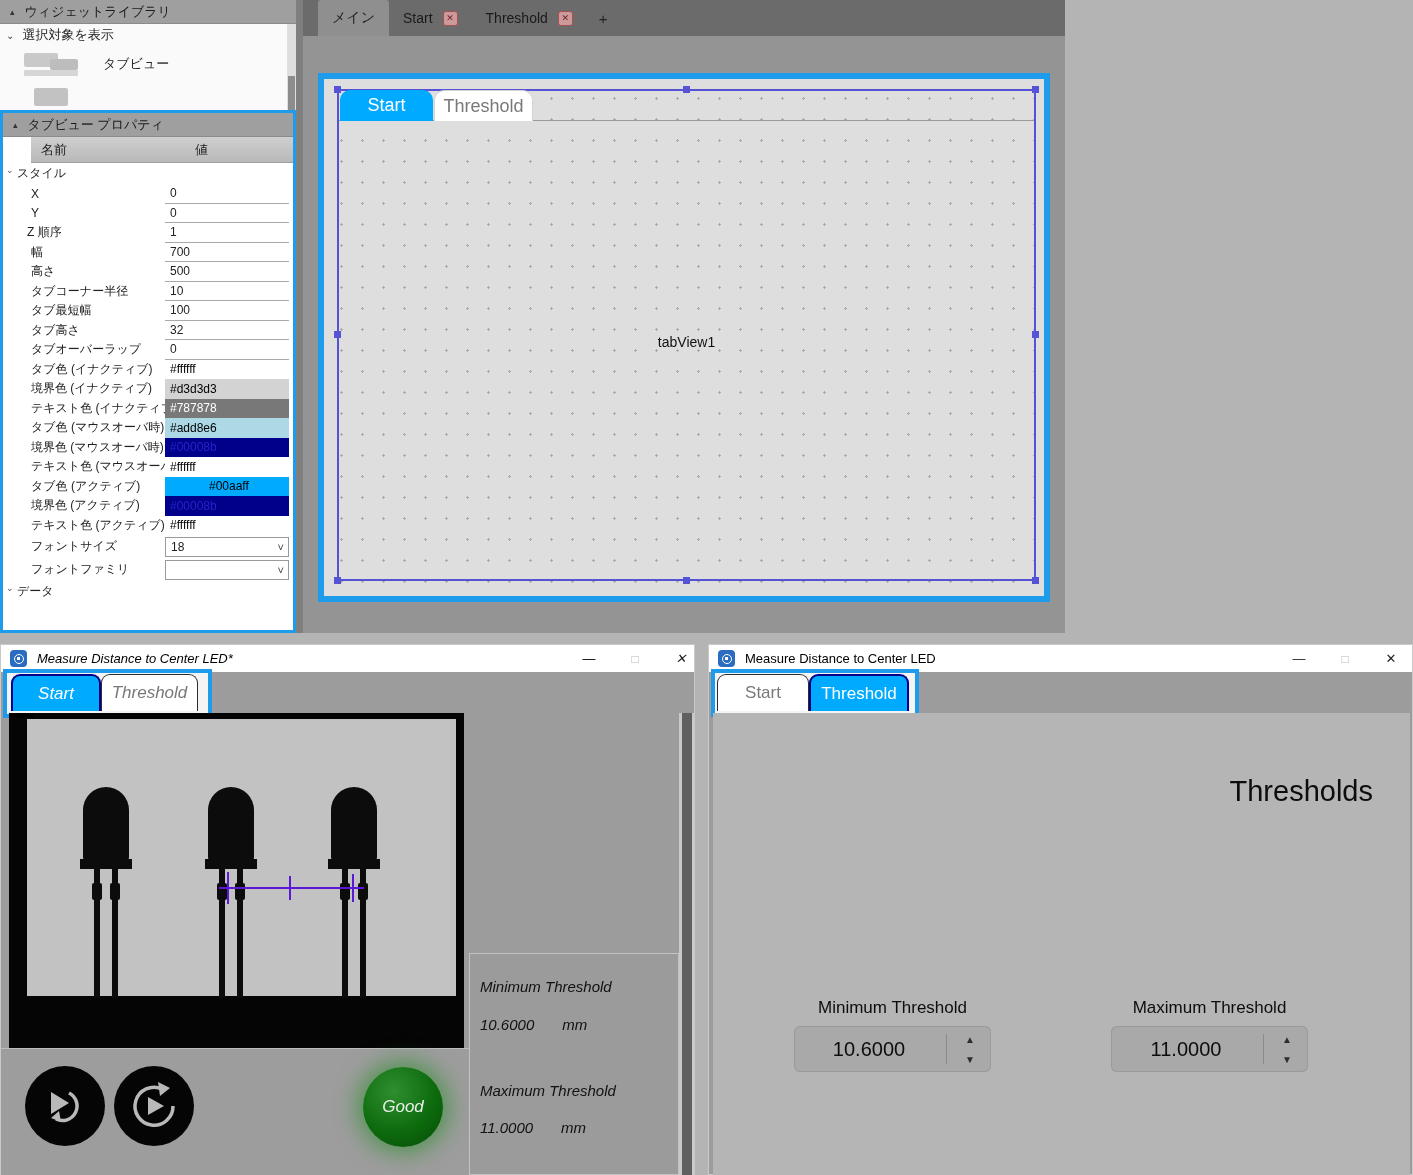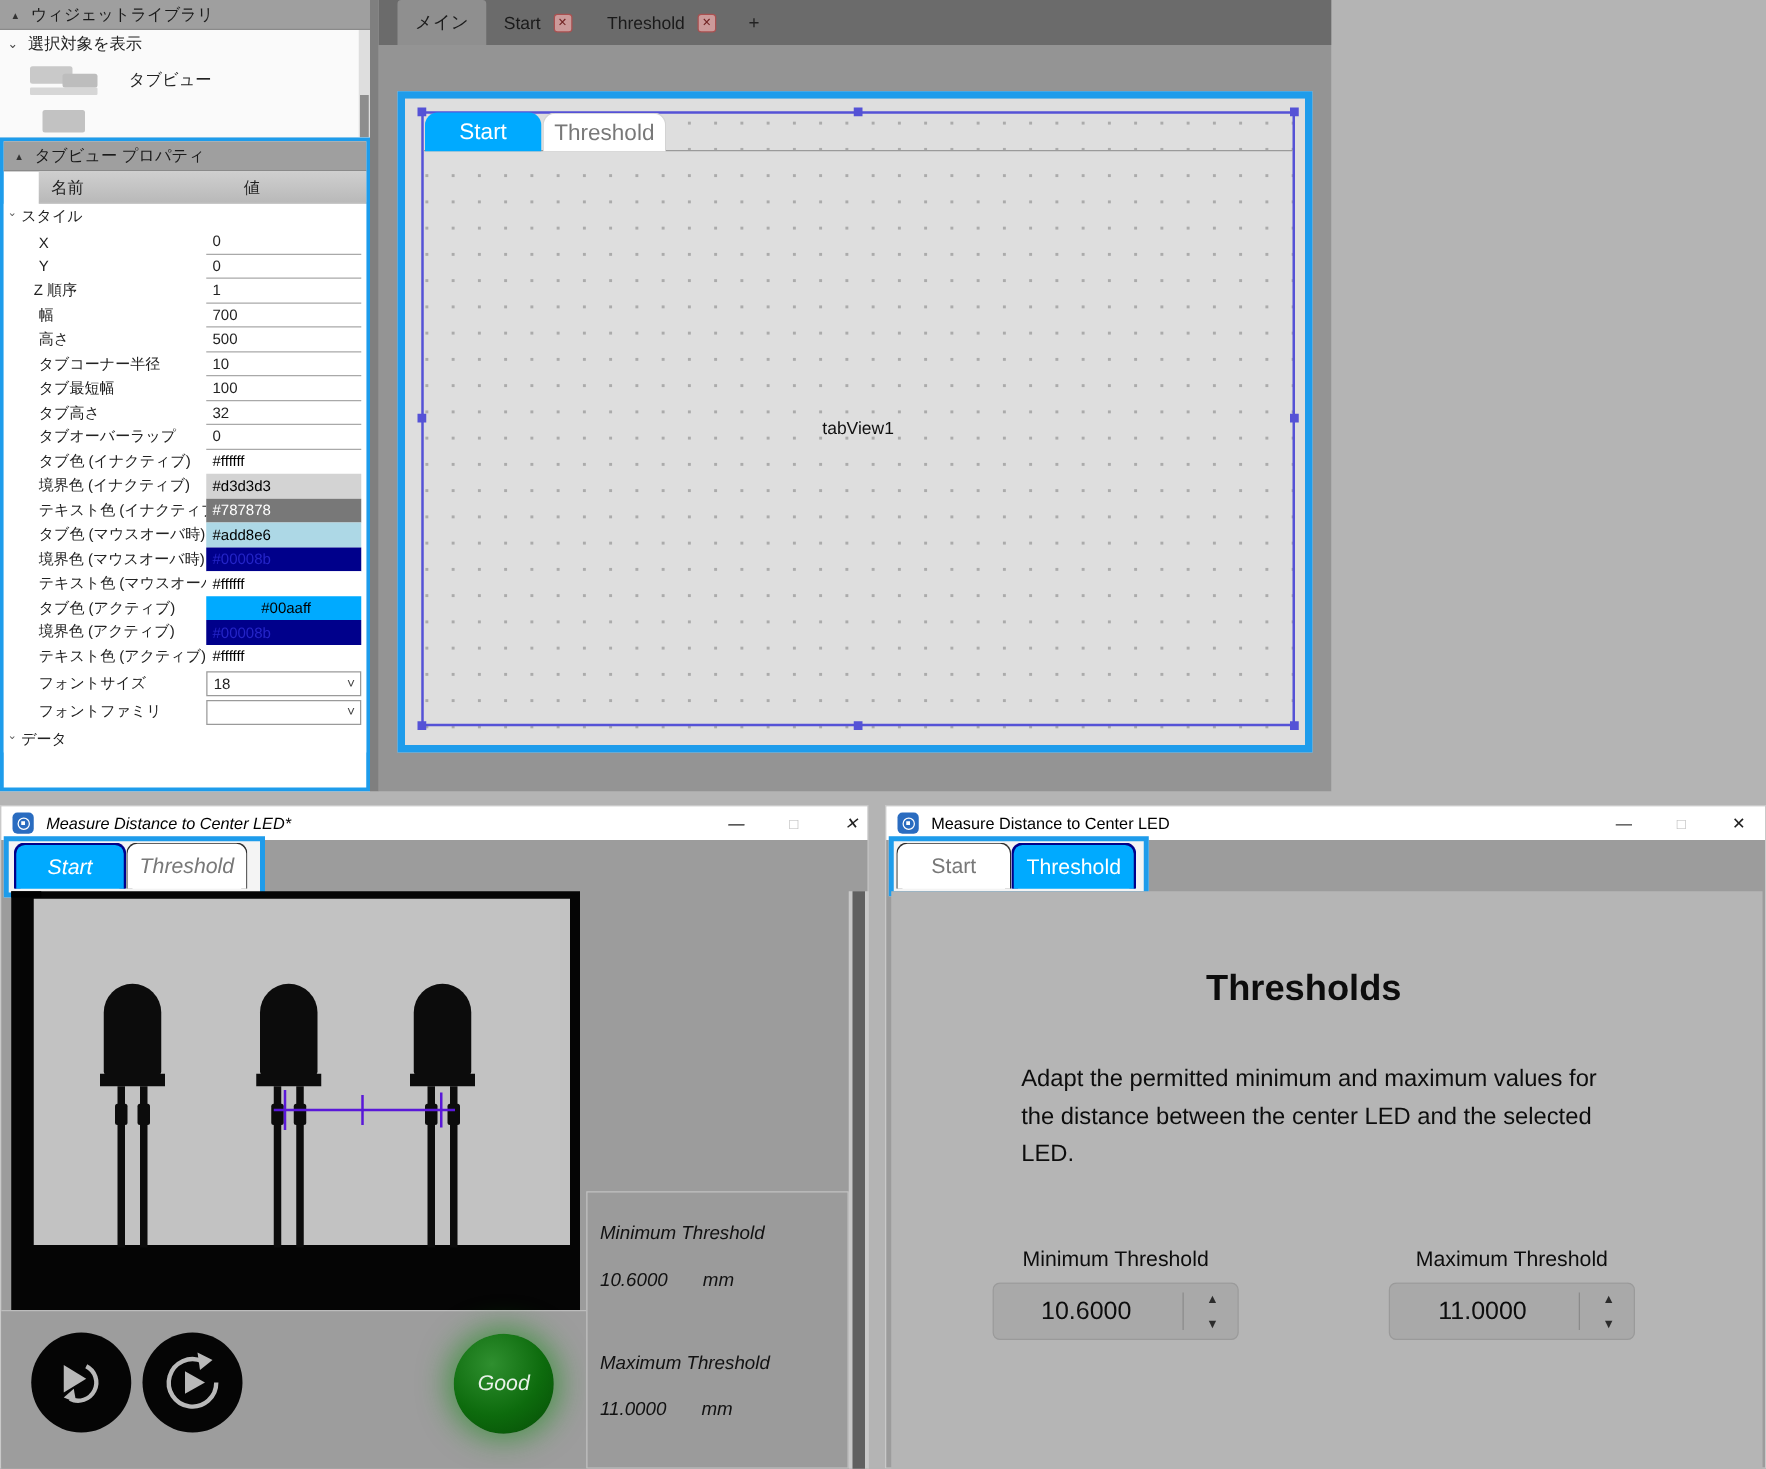--- a/index.html
+++ b/index.html
@@ -123,21 +123,21 @@
   .thr-label { position:absolute; left:10px; font-size:15px; color:#111; }
   .thr-value { position:absolute; left:10px; font-size:15px; color:#111; }
   .thr-unit { margin-left:28px; }
   #lw-scroll { left:678px; top:68px; width:16px; height:463px; background:#c9c9c9; }
   #lw-scroll .thumb { position:absolute; left:3px; top:0; width:10px; height:463px; background:#606060; }
   #lw-dash { left:8px; top:68px; width:24px; height:5px; background:#000; }
 
   
   #right-window { left:708px; top:644px; width:705px; height:531px; background:#9c9c9c; }
   #rw-content { position:absolute; left:4px; top:68px; width:697px; height:463px; background:#b5b5b5; }
-  #rw-heading { position:absolute; left:0; top:62px; width:660px; text-align:center; font-size:29px; color:#0d0d0d;font-weight:bold; }
+  #rw-heading { position:absolute; left:0; top:62px; width:660px; text-align:right; font-size:29px; color:#0d0d0d; }
   #rw-desc { position:absolute; left:104px; top:136px; width:478px; font-size:19px; line-height:30px; color:#0d0d0d; }
   .spin-label { position:absolute; font-size:17px; color:#0d0d0d; width:197px; text-align:center; }
   .spinbox { position:absolute; width:197px; height:46px; background:#a9a9a9; border-radius:6px;
              box-shadow:inset 0 0 0 1px #9a9a9a; }
   .spin-value { position:absolute; left:0; top:0; width:150px; height:46px; display:flex; align-items:center;
                 justify-content:center; font-size:20px; color:#0d0d0d; }
   .spin-sep { position:absolute; right:44px; top:8px; width:1px; height:30px; background:#8b8b8b; }
   .spin-up, .spin-down { position:absolute; right:8px; width:26px; height:20px; font-size:10px; color:#2c2c2c;
                 display:flex; align-items:center; justify-content:center; }
   .spin-up { top:3px; } .spin-down { bottom:3px; }
@@ -412,21 +412,20 @@
     <div class="tb-btn tb-max" style="left:619px;">□</div>
     <div class="tb-btn" style="left:665px;">✕</div>
   </div>
 
   <div class="hl-box" style="left:2px;top:24px;width:208px;height:48px;"></div>
   <div class="win-tab white" style="left:8px;top:29px;width:92px;">Start</div>
   <div class="win-tab blue" style="left:100px;top:29px;width:100px;">Threshold</div>
 
   <div id="rw-content">
     <div id="rw-heading">Thresholds</div>
-    <div id="rw-desc">Adapt the permitted minimum and maximum values for the distance between the center LED and the selected LED.</div>
 
     <div class="spin-label" style="left:81px;top:285px;">Minimum Threshold</div>
     <div class="spinbox" style="left:81px;top:313px;">
       <div class="spin-value">10.6000</div>
       <div class="spin-sep"></div>
       <div class="spin-up">▲</div>
       <div class="spin-down">▼</div>
     </div>
 
     <div class="spin-label" style="left:398px;top:285px;">Maximum Threshold</div>

